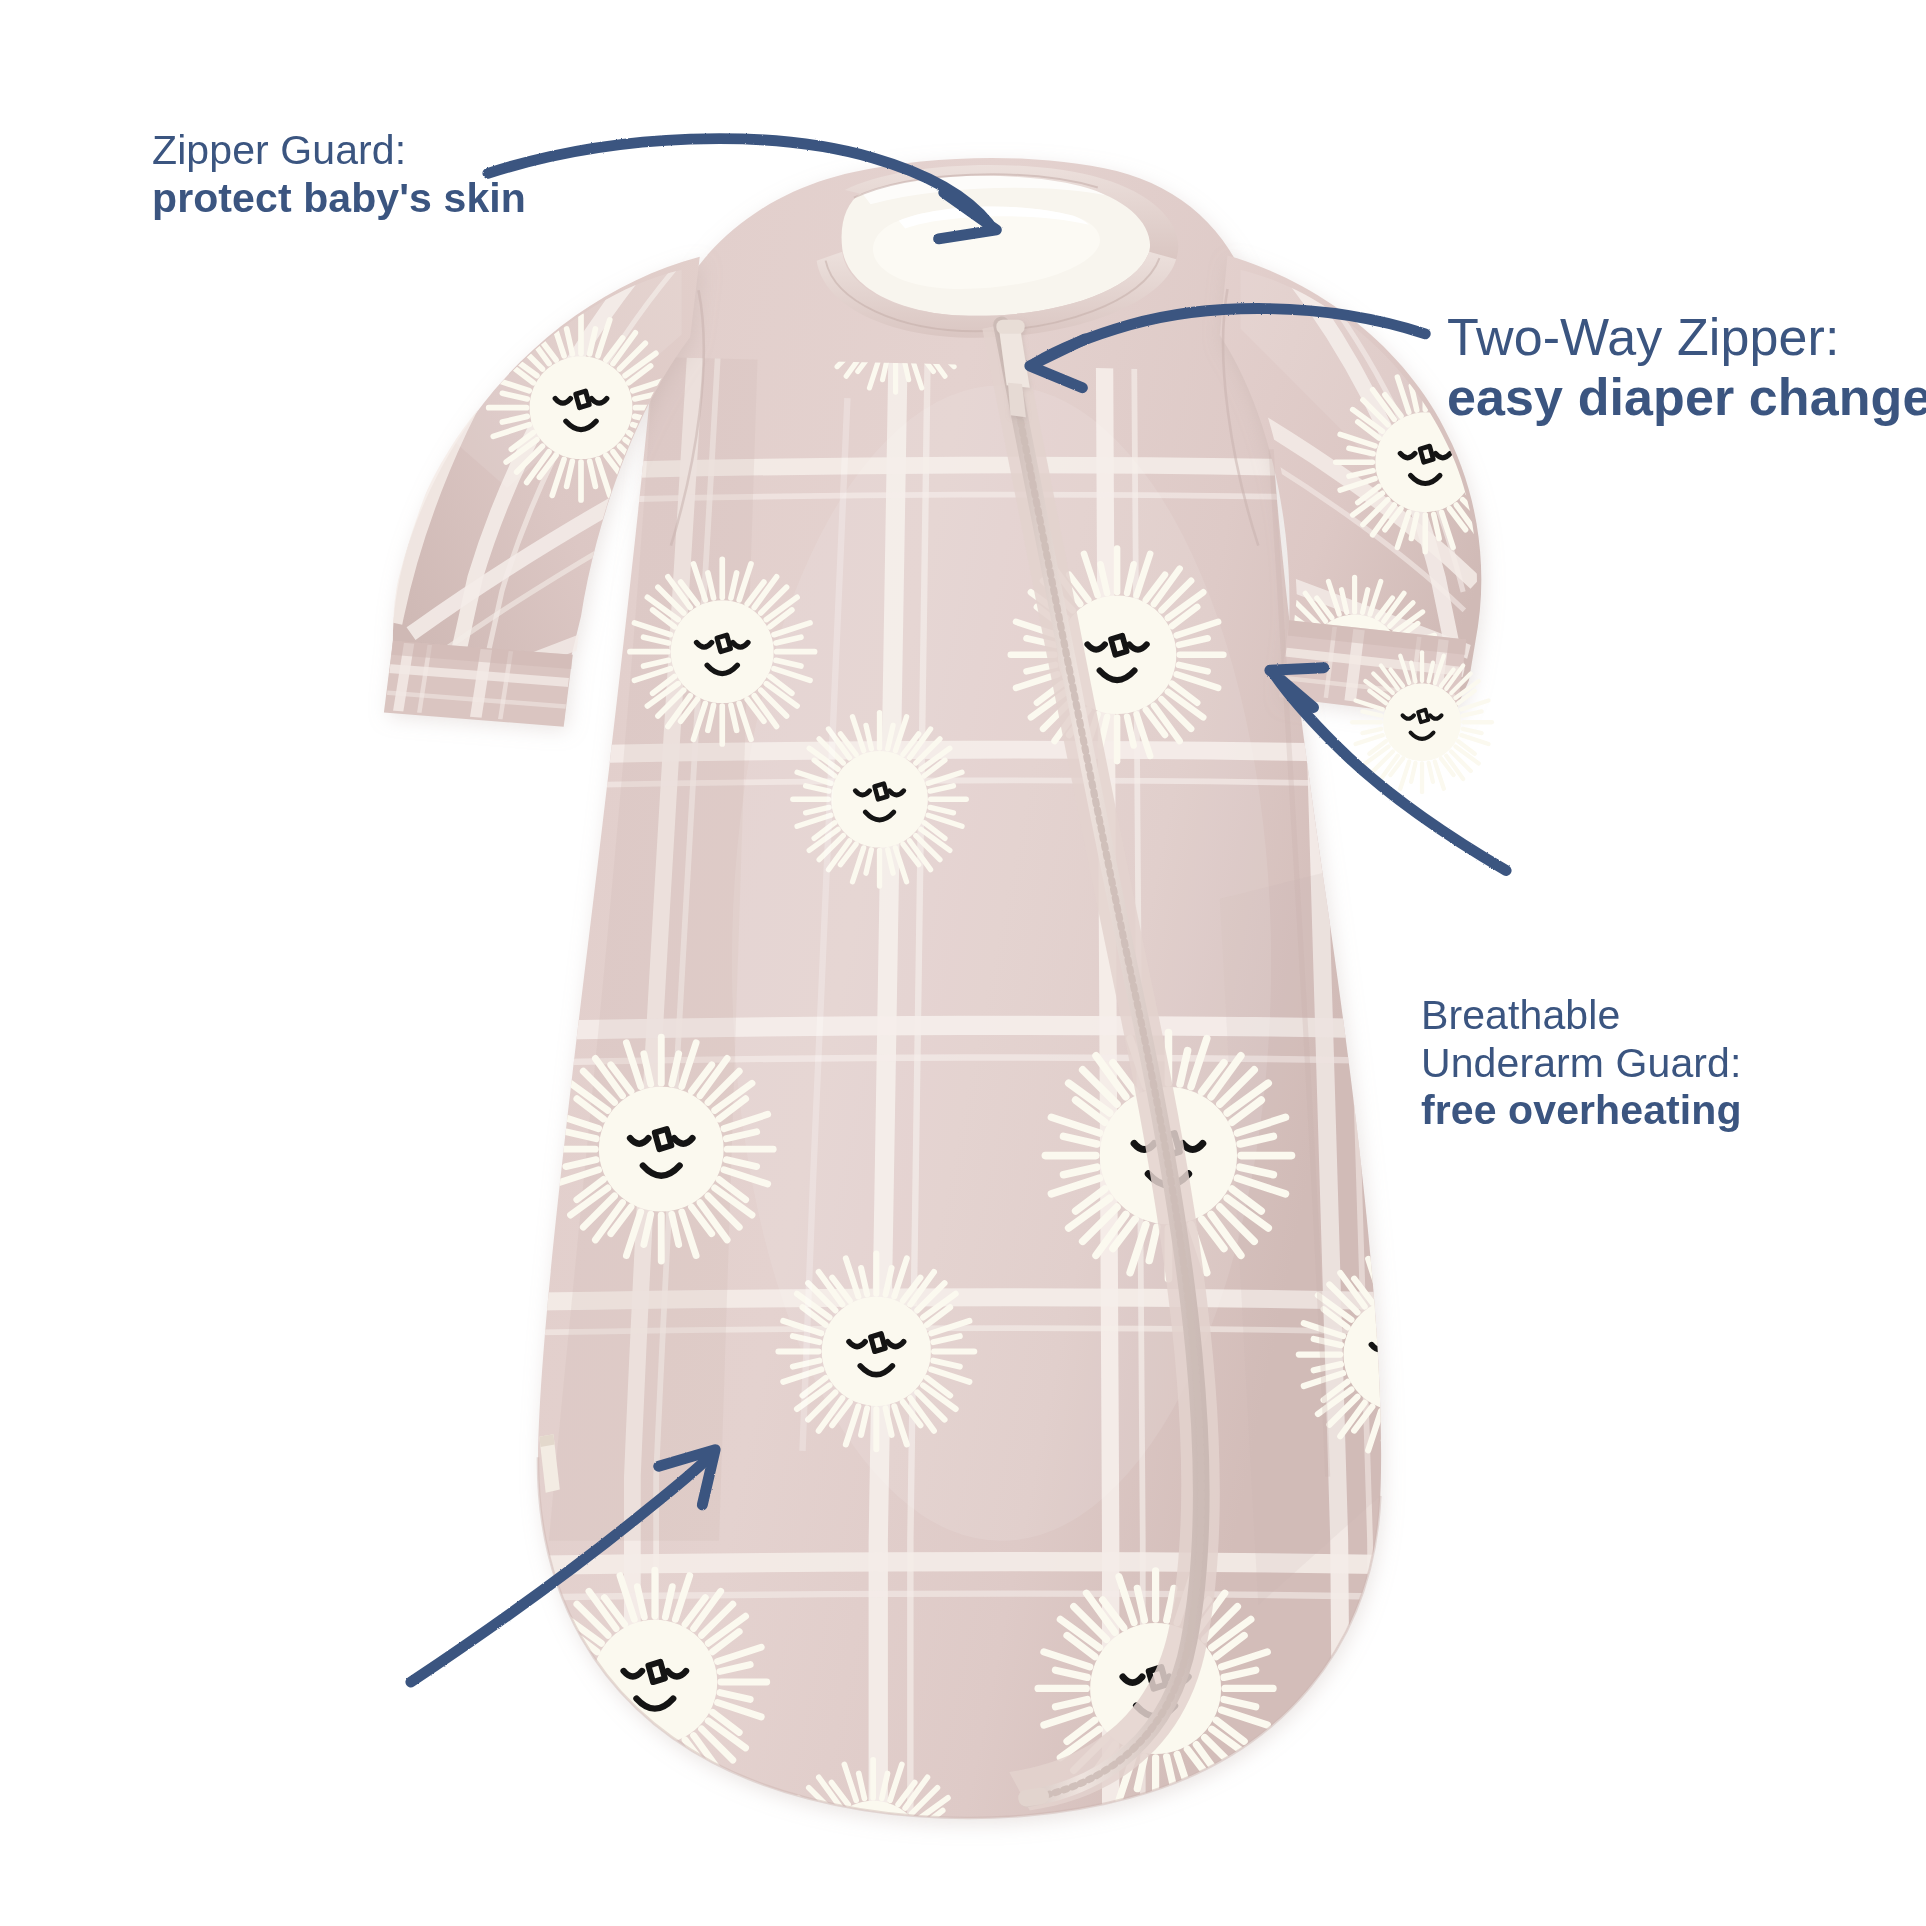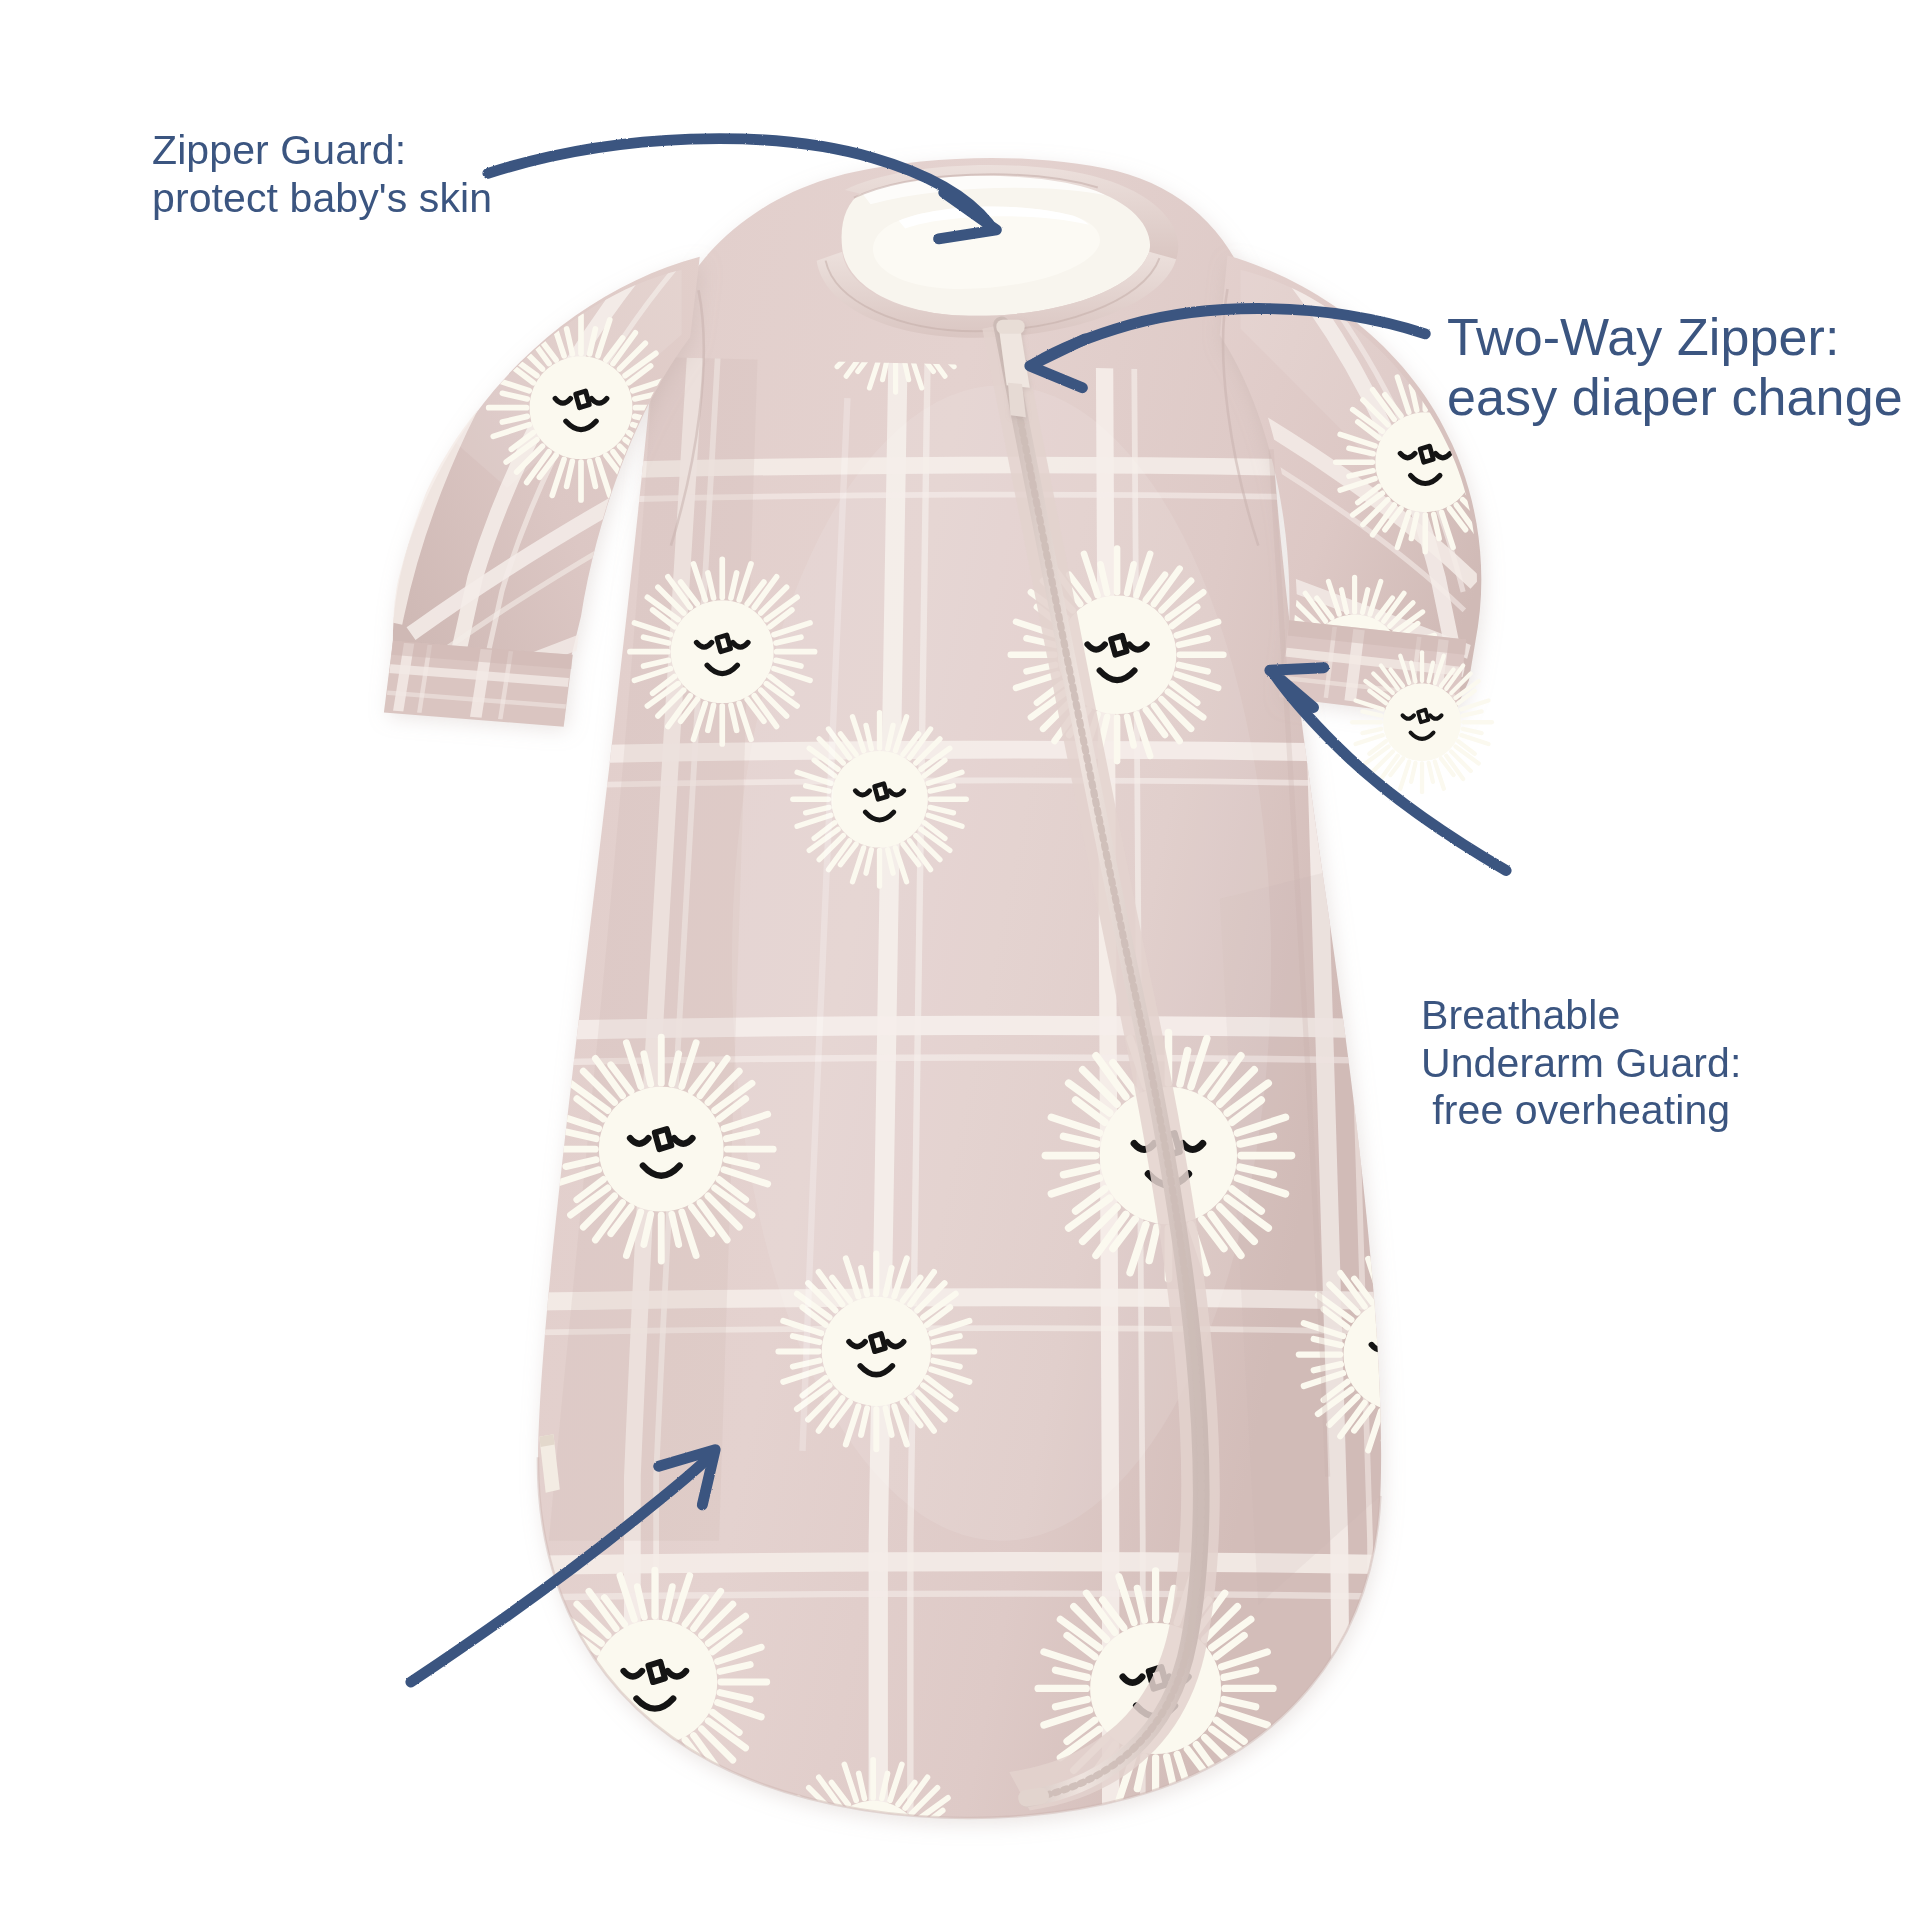--- a/index.html
+++ b/index.html
@@ -8,21 +8,21 @@
     background:#ffffff;
     font-family:"Liberation Sans","DejaVu Sans",sans-serif;
     overflow:hidden;
     position:relative;
   }
   #stage{position:absolute;inset:0;width:1926px;height:1926px;}
 
   
   .callout{position:absolute;color:#3b5580;line-height:1.16;}
   .callout .lite{font-weight:400;letter-spacing:0.1px;}
-  .callout .bold{font-weight:400;letter-spacing:0.1px;text-align:center;}
+  .callout .bold{font-weight:700;letter-spacing:0.1px;}
   .callout div{white-space:nowrap;}
 
   #c-zipper-guard{left:152px;top:127px;font-size:41px;}
   #c-two-way{left:1447px;top:307px;font-size:52px;}
   #c-breathable{left:1421px;top:992px;font-size:41px;}
   #c-wiggle{left:45px;top:1695px;font-size:41px;}
 
   
   svg.layer{position:absolute;left:0;top:0;width:1926px;height:1926px;overflow:visible;}
 </style>

